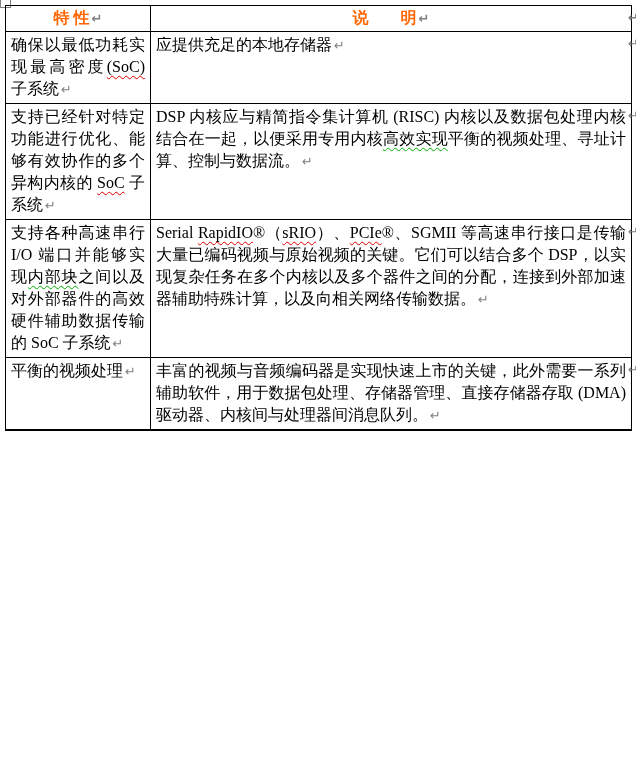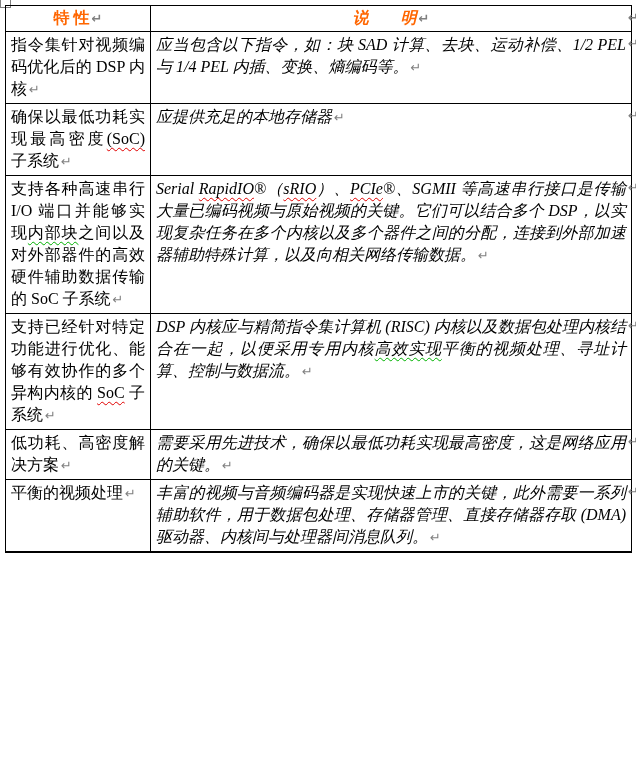--- a/index.html
+++ b/index.html
@@ -23,21 +23,21 @@
     font-size:16px;line-height:22px;
     vertical-align:top;text-align:justify;
     word-break:break-word;
   }
   .spec tr:last-child td{border-bottom:2px solid var(--border,#000);}
   .spec th{
     text-align:center;font-weight:bold;
     color:var(--header-text,#f60);
     padding:1px 5px;
   }
-  .description-cell{position:relative;font-style:italic;}
+  .description-cell{position:relative;}
   .sq-red{
     text-decoration:underline;text-decoration-style:wavy;
     text-decoration-color:var(--spell-red,#e00000);
     text-decoration-thickness:1px;text-underline-offset:3px;
   }
   .sq-green{
     text-decoration:underline;text-decoration-style:wavy;
     text-decoration-color:var(--grammar-green,#00b000);
     text-decoration-thickness:1px;text-underline-offset:3px;
   }
@@ -68,38 +68,30 @@
         <th>
           <span>特 性</span><span class="pmark">↵</span>
         </th>
         <th class="description-cell">
           <span>说　　明</span><span class="pmark">↵</span><span class="row-end">↵</span>
         </th>
       </tr>
     </thead>
     <tbody>
         <tr>
-          <td class="feature-cell"><span>指令集针对视频编码优化后的 DSP 内核</span><span class="pmark">↵</span></td>
-          <td class="description-cell"><span>应当包含以下指令，如：块 SAD 计算、去块、运动补偿、1/2 PEL 与 1/4 PEL 内插、变换、熵编码等。</span><span class="pmark">↵</span><span class="row-end">↵</span></td>
-        </tr>
-        <tr>
           <td class="feature-cell"><span>确保以最低功耗实现最高密度</span><span class="sq-red">(SoC)</span><span>子系统</span><span class="pmark">↵</span></td>
           <td class="description-cell"><span>应提供充足的本地存储器</span><span class="pmark">↵</span><span class="row-end">↵</span></td>
-        </tr>
-        <tr>
-          <td class="feature-cell"><span>支持各种高速串行 I/O 端口并能够实现</span><span class="sq-green">内部块</span><span>之间以及对外部器件的高效硬件辅助数据传输的 SoC 子系统</span><span class="pmark">↵</span></td>
-          <td class="description-cell"><span>Serial </span><span class="sq-red">RapidIO</span><span>®（</span><span class="sq-red">sRIO</span><span>）、</span><span class="sq-red">PCIe</span><span>®、SGMII 等高速串行接口是传输大量已编码视频与原始视频的关键。它们可以结合多个 DSP，以实现复杂任务在多个内核以及多个器件之间的分配，连接到外部加速器辅助特殊计算，以及向相关网络传输数据。</span><span class="pmark">↵</span><span class="row-end">↵</span></td>
         </tr>
         <tr>
           <td class="feature-cell"><span>支持已经针对特定功能进行优化、能够有效协作的多个异构内核的 </span><span class="sq-red">SoC</span><span> 子系统</span><span class="pmark">↵</span></td>
           <td class="description-cell"><span>DSP 内核应与精简指令集计算机 (RISC) 内核以及数据包处理内核结合在一起，以便采用专用内核</span><span class="sq-green">高效实现</span><span>平衡的视频处理、寻址计算、控制与数据流。</span><span class="pmark">↵</span><span class="row-end">↵</span></td>
         </tr>
         <tr>
-          <td class="feature-cell"><span>低功耗、高密度解决方案</span><span class="pmark">↵</span></td>
-          <td class="description-cell"><span>需要采用先进技术，确保以最低功耗实现最高密度，这是网络应用的关键。</span><span class="pmark">↵</span><span class="row-end">↵</span></td>
+          <td class="feature-cell"><span>支持各种高速串行 I/O 端口并能够实现</span><span class="sq-green">内部块</span><span>之间以及对外部器件的高效硬件辅助数据传输的 SoC 子系统</span><span class="pmark">↵</span></td>
+          <td class="description-cell"><span>Serial </span><span class="sq-red">RapidIO</span><span>®（</span><span class="sq-red">sRIO</span><span>）、</span><span class="sq-red">PCIe</span><span>®、SGMII 等高速串行接口是传输大量已编码视频与原始视频的关键。它们可以结合多个 DSP，以实现复杂任务在多个内核以及多个器件之间的分配，连接到外部加速器辅助特殊计算，以及向相关网络传输数据。</span><span class="pmark">↵</span><span class="row-end">↵</span></td>
         </tr>
         <tr>
           <td class="feature-cell"><span>平衡的视频处理</span><span class="pmark">↵</span></td>
           <td class="description-cell"><span>丰富的视频与音频编码器是实现快速上市的关键，此外需要一系列辅助软件，用于数据包处理、存储器管理、直接存储器存取 (DMA) 驱动器、内核间与处理器间消息队列。</span><span class="pmark">↵</span><span class="row-end">↵</span></td>
         </tr>
       </tbody>
   </table>
 </div>
 
 </body></html>

